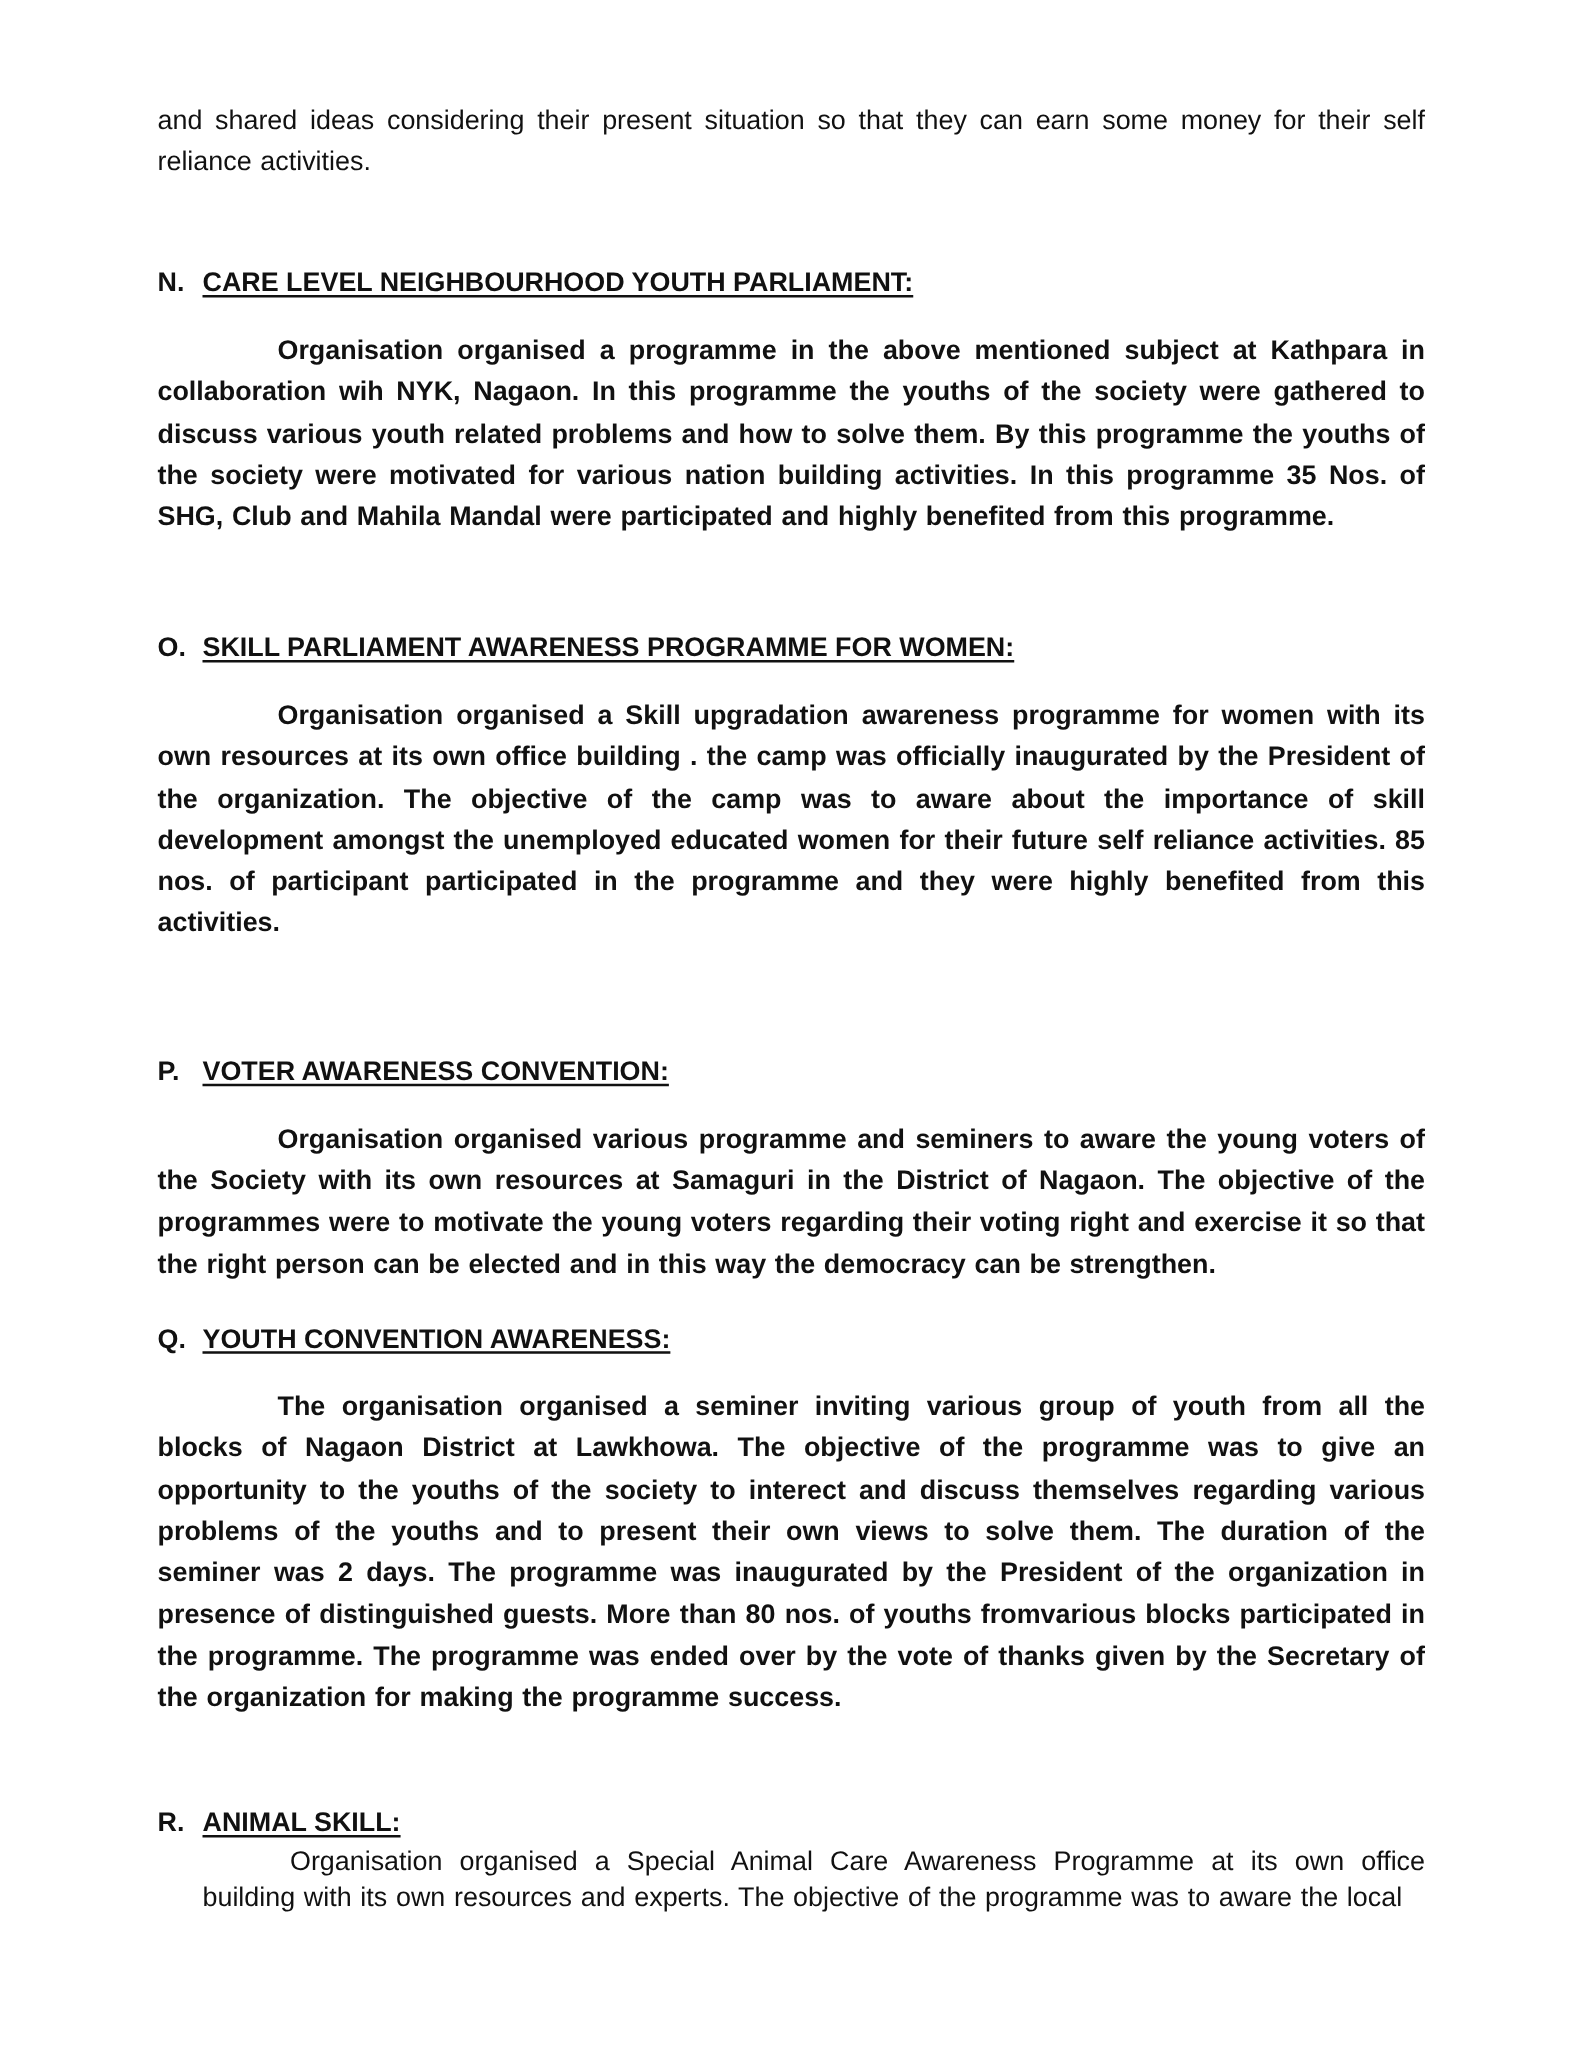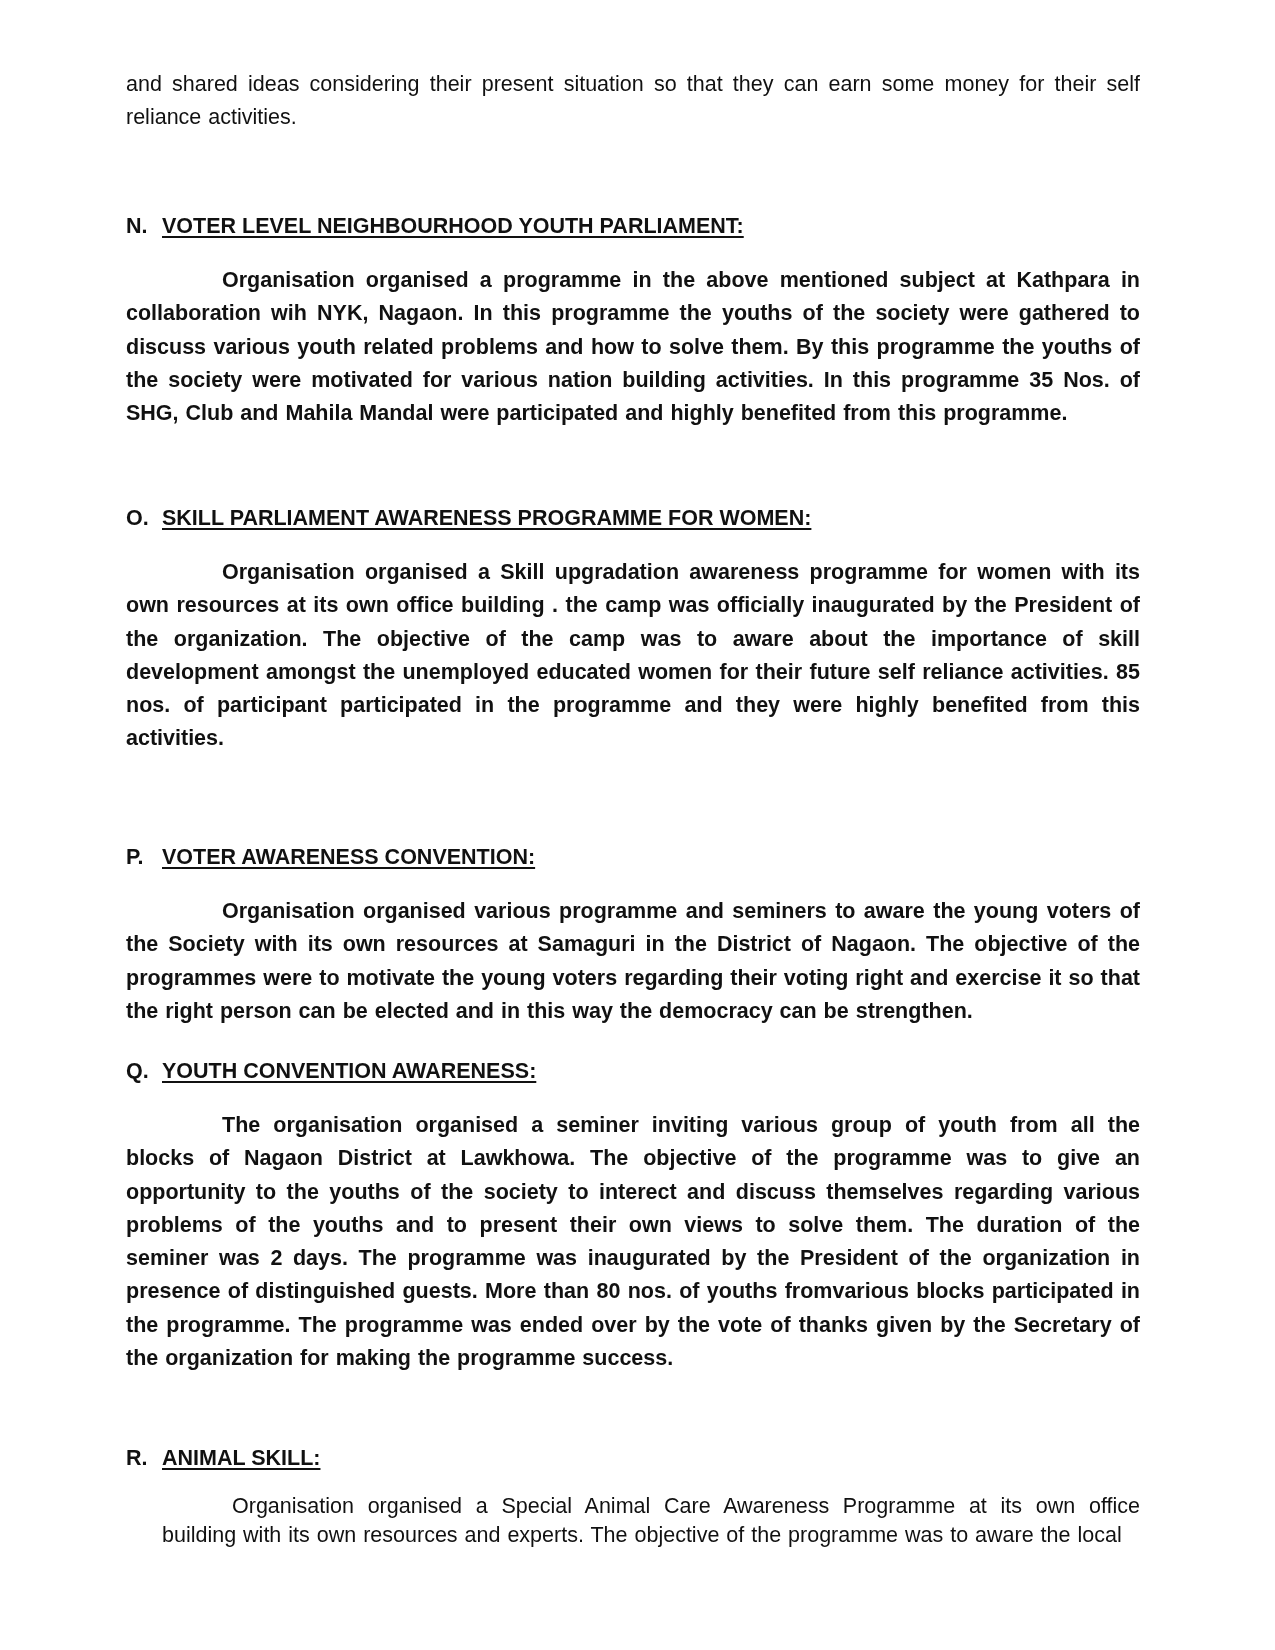--- a/index.html
+++ b/index.html
@@ -12,28 +12,28 @@
   .heading { font-size: 21.5px; font-weight: bold; margin: 0; line-height: 30px; display: flex; }
   .heading .letter { width: 36px; display: inline-block; }
   .heading .title { text-decoration: underline; text-underline-offset: 3px; }
   .block { position: absolute; left: 0; width: 1014px; }
 </style>
 </head>
 <body>
 
 <div class="page">
 
-  <div class="block" style="top:68px;">
+  <div class="block" style="top:80px;">
     <p class="para">and  shared ideas considering their present situation so that they can earn some money for their self reliance activities.</p>
   </div>
 
   <div class="block" style="top:211px;">
     <h2 class="heading">
       <span class="letter">N.</span>
-      <span class="title">VOTER LEVEL NEIGHBOURHOOD YOUTH PARLIAMENT:</span>
+      <span class="title">CARE LEVEL NEIGHBOURHOOD YOUTH PARLIAMENT:</span>
     </h2>
     <p class="para indent" style="margin-top:23px;">Organisation organised  a programme in the above mentioned subject at Kathpara in collaboration wih NYK, Nagaon. In this programme the youths of the society were gathered to discuss various youth related problems and how to solve them. By this programme the youths of the society were motivated for various nation building activities. In this programme 35 Nos. of SHG, Club and Mahila Mandal were participated and highly benefited from this programme.</p>
   </div>
 
   <div class="block" style="top:503px;">
     <h2 class="heading">
       <span class="letter">O.</span>
       <span class="title">SKILL PARLIAMENT AWARENESS PROGRAMME FOR WOMEN:</span>
     </h2>
     <p class="para indent" style="margin-top:23px;">Organisation organised  a Skill upgradation awareness programme for women with its own resources at its own office building . the camp was officially inaugurated by the President of the organization. The objective of the camp was to aware about the importance of skill development amongst the unemployed educated women for their future self reliance activities. 85 nos. of participant participated in the programme and they were highly benefited from this activities.</p>
@@ -53,16 +53,16 @@
       <span class="title">YOUTH CONVENTION AWARENESS:</span>
     </h2>
     <p class="para indent" style="margin-top:23px;">The organisation organised  a seminer inviting various group of youth from all the blocks of Nagaon District at Lawkhowa. The objective of the programme was to give an opportunity to the youths of the society to interect and discuss themselves regarding various problems of the youths and to present their own views to solve them. The duration of the seminer was 2 days. The programme was inaugurated by the President of the organization in presence of distinguished guests. More than 80 nos. of youths fromvarious blocks participated in the programme. The programme was ended over by the vote of thanks given by the Secretary of the organization for making the programme success.</p>
   </div>
 
   <div class="block" style="top:1443px;">
     <h2 class="heading">
       <span class="letter">R.</span>
       <span class="title">ANIMAL SKILL:</span>
     </h2>
-    <p class="para hanging" style="margin-top:19px;">Organisation organised  a Special Animal Care Awareness Programme at its own office building with its own resources and experts. The objective of the programme was to aware the local</p>
+    <p class="para hanging" style="margin-top:2px;">Organisation organised  a Special Animal Care Awareness Programme at its own office building with its own resources and experts. The objective of the programme was to aware the local</p>
   </div>
 
 </div>
 
 </body></html>

